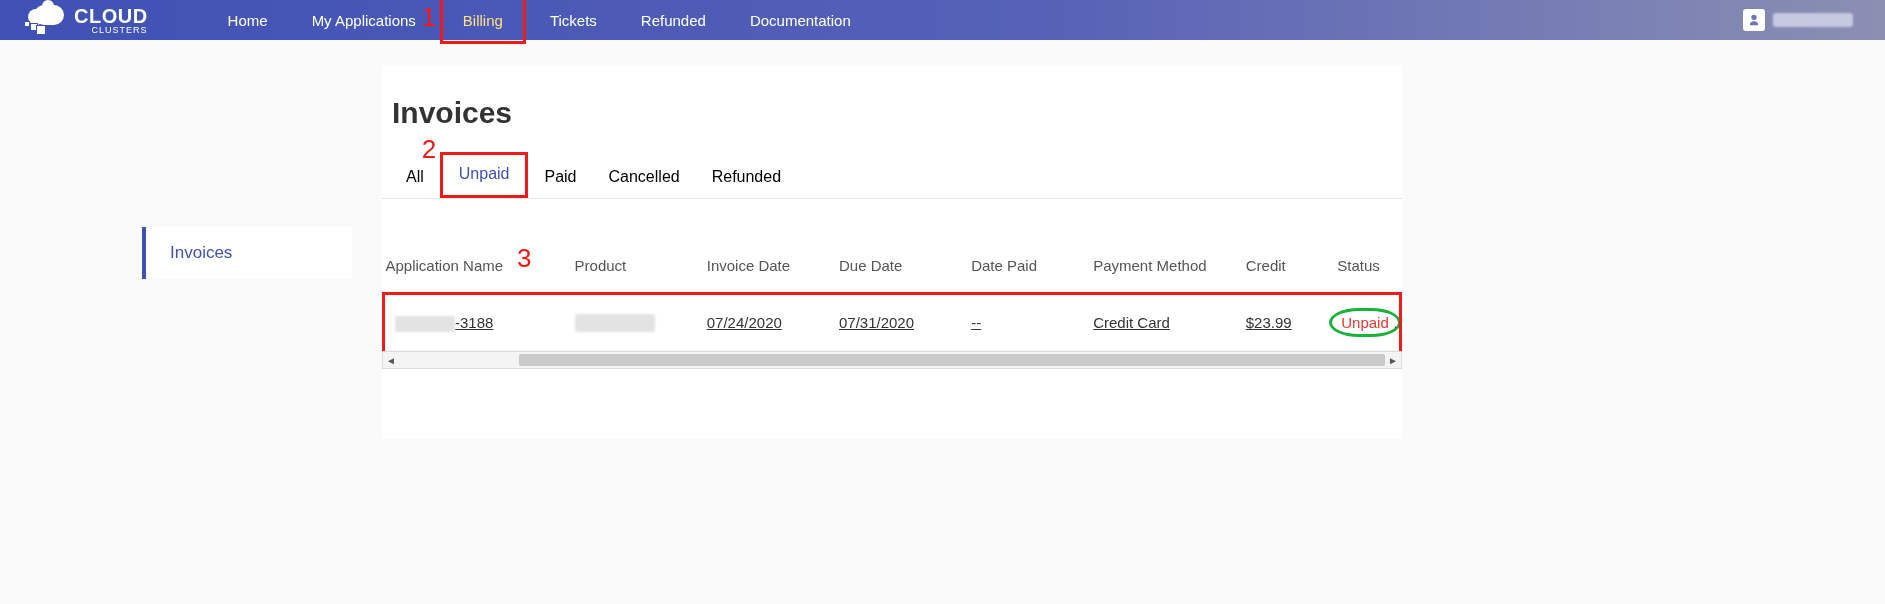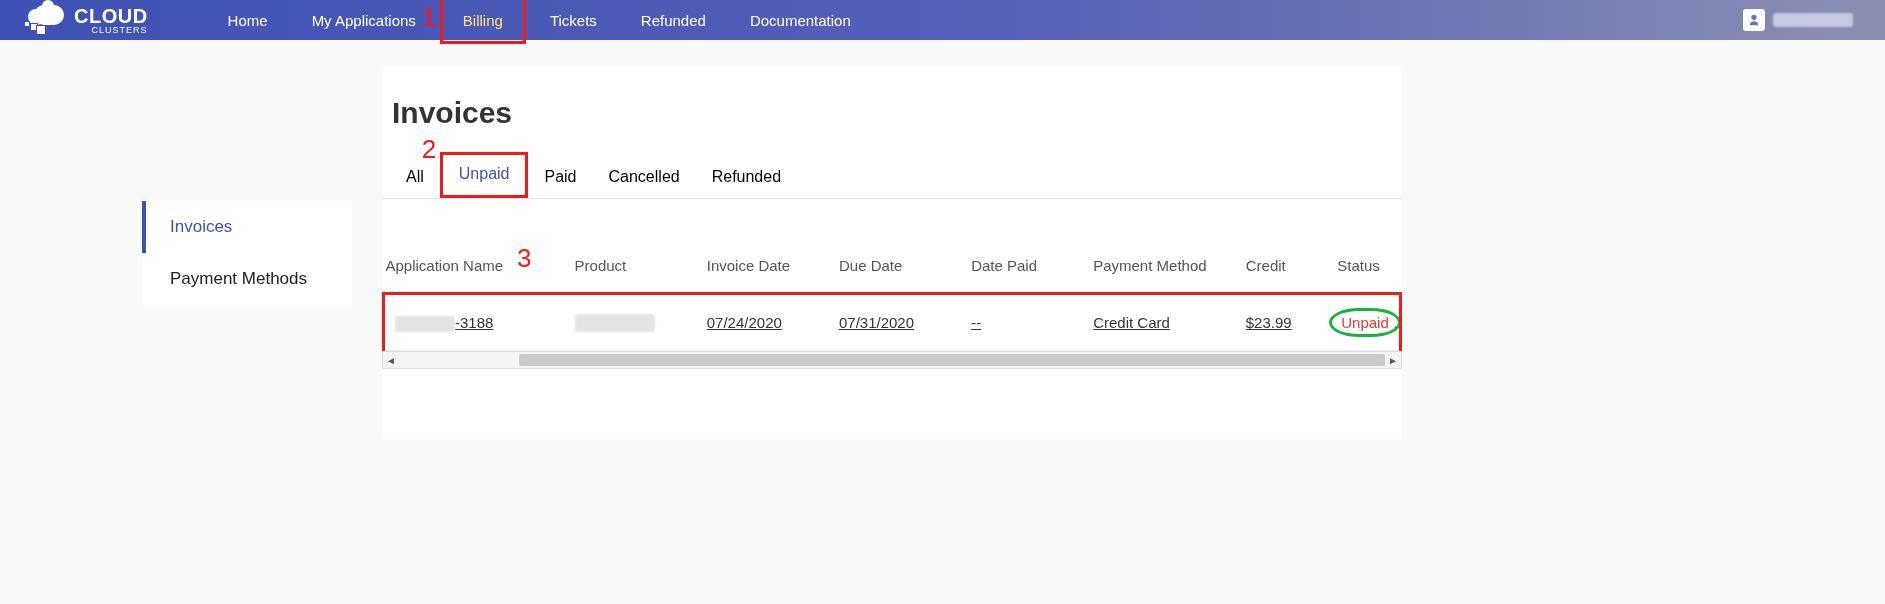--- a/index.html
+++ b/index.html
@@ -251,21 +251,20 @@
         </svg>
     </span>
     <span class="name-blur"></span>
   </div>
 </div>
 
 <div class="page">
 
   <aside class="sidebar">
     <div class="side-item active">Invoices</div>
-    <div class="side-item">Payment Methods</div>
   </aside>
 
   <section class="content">
     <h1>Invoices</h1>
 
     <div class="tabs" style="position:relative;">
       <div class="tab">All</div>
       <span style="position:relative; display:inline-block;">
         <div class="tab active anno-box-red">Unpaid</div>
         <span class="overlay anno-num" style="left:-18px; top:-18px;">2</span>

